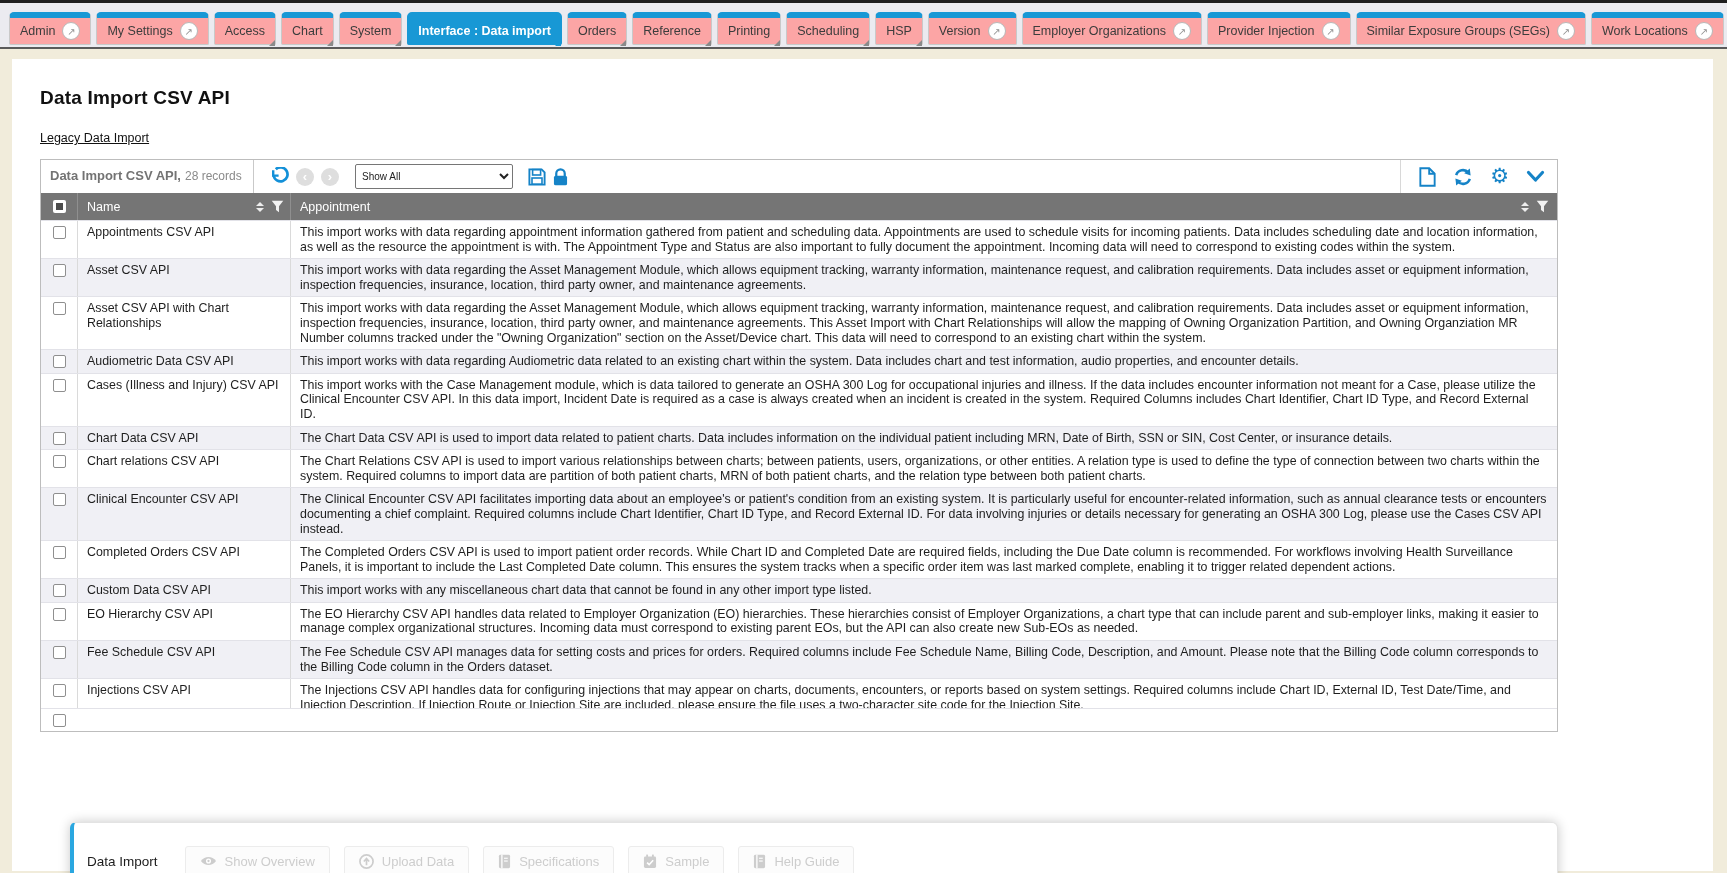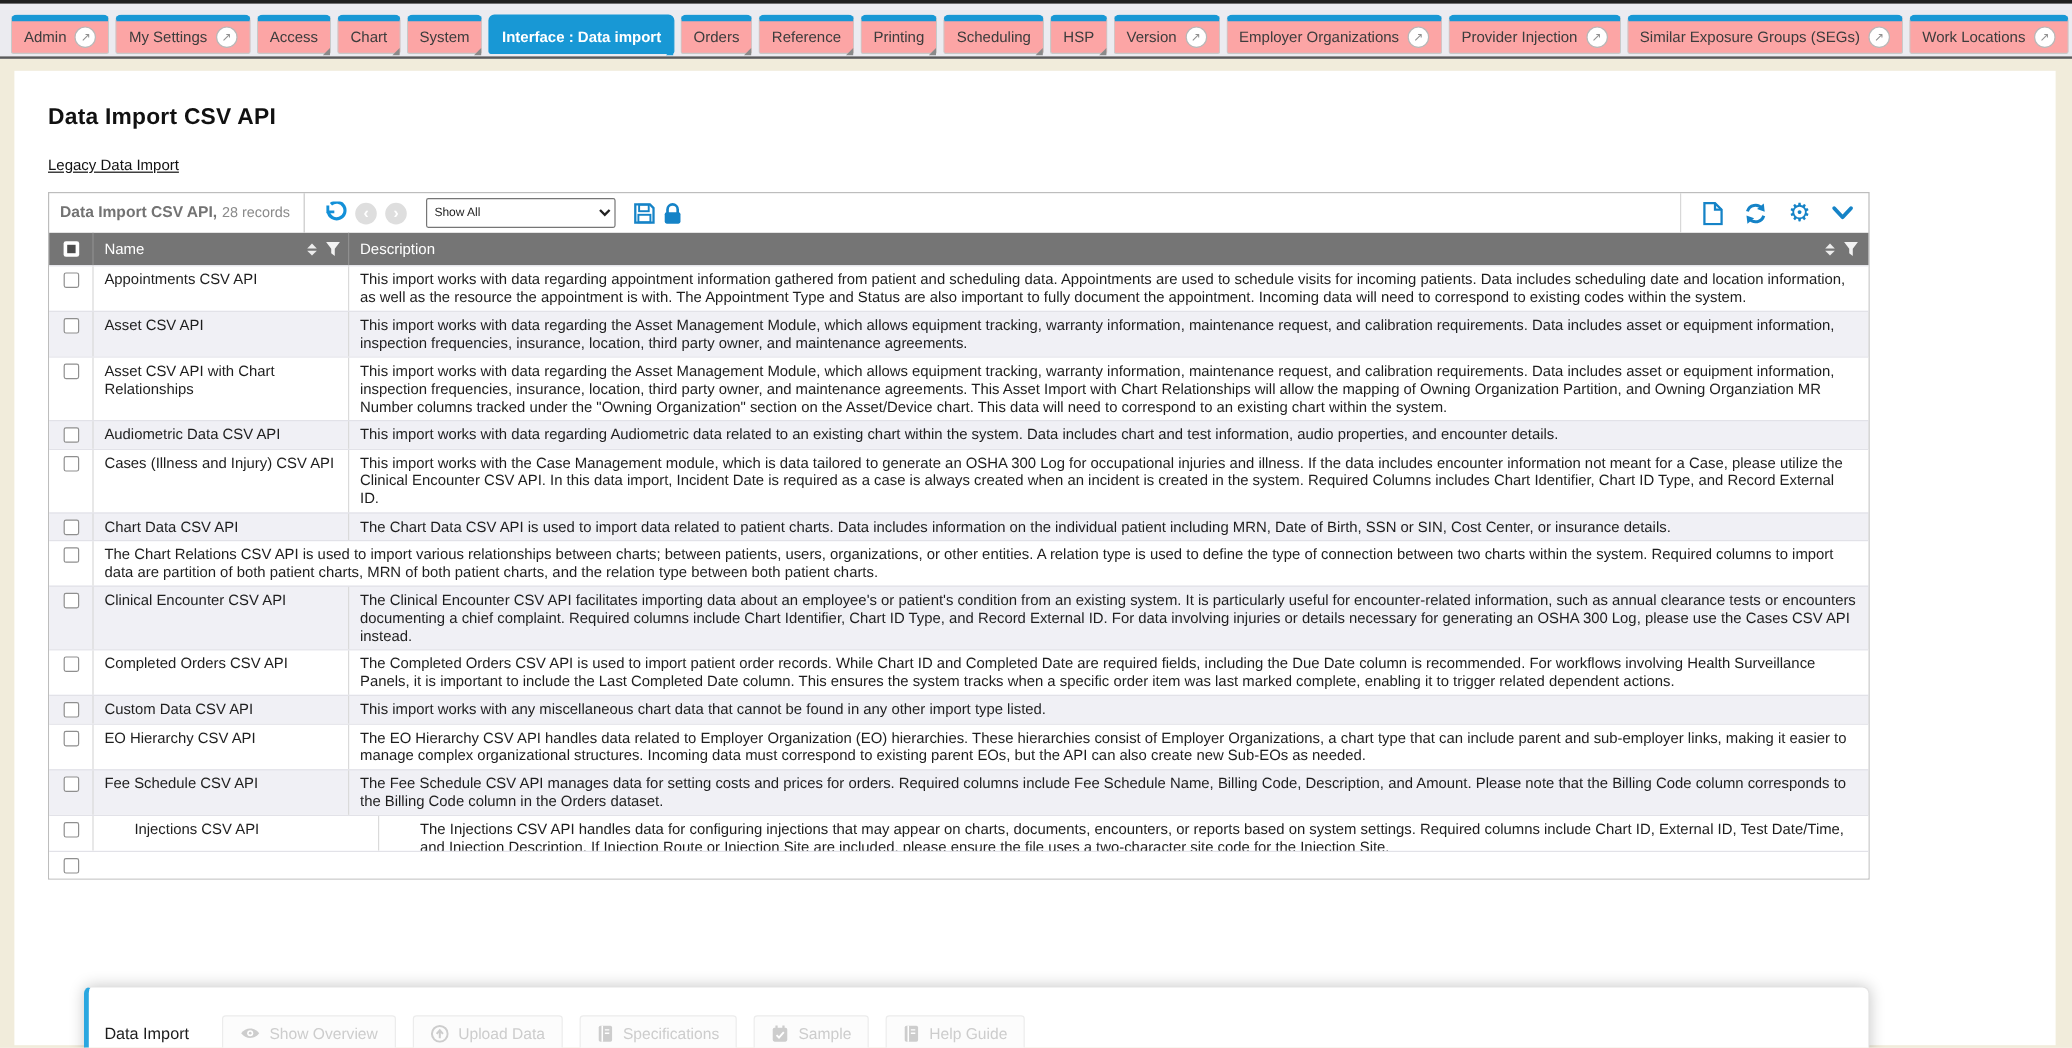--- a/index.html
+++ b/index.html
@@ -60,21 +60,21 @@
   .sort .up { border-bottom:4.5px solid #ededed; }
   .sort .dn { border-top:4.5px solid #ededed; }
 
   .trow { display:flex; border-top:1px solid #e2e2e8; background:#fff; font-size:12.4px; color:#1e1e1e;
           line-height:14.6px; cursor:pointer; }
   .trow.alt { background:#f0f0f5; }
   .ccheck { width:37px; display:flex; justify-content:center; padding-top:5px; border-right:1px solid #dadada; flex:0 0 auto; }
   .cb { width:13px; height:13px; border:1px solid #8f8f8f; border-radius:2px; background:#fff; cursor:pointer; }
   .cname { width:213px; padding:4px 8px 4px 9px; border-right:1px solid #dadada; flex:0 0 auto; }
   .cdesc { flex:1; padding:4px 10px 4px 9px; }
-  .trow.clip { max-height:30px; overflow:hidden;gap:25px; }
+  .trow.clip { max-height:30px; overflow:hidden; }
   .trow.emptyrow { height:23px; }
 
   
   .bpanel { position:absolute; left:58px; top:763px; width:1488px; height:130px; background:#fff;
             border:1px solid #e3e3e3; border-left:4px solid #2aa7e0; border-radius:6px 6px 0 0;
             box-shadow:0 0 12px rgba(0,0,0,0.22); display:flex; align-items:center; padding:2px 0 54px 13px; }
   .bpanel-label { font-size:13.5px; color:#1c1c1c; margin-right:27px; }
   .bbtns { display:flex; gap:14px; }
   .gbtn { height:30px; padding:0 14px; background:#fcfcfc; border:1px solid #ececec; border-radius:3px;
           color:#cdcdcd; font-size:13px; display:inline-flex; align-items:center; gap:8px; cursor:default; }
@@ -220,21 +220,21 @@
           <span>Name</span>
           <span class="sort">
               <i class="up"></i>
               <i class="dn"></i>
             </span>
           <svg width="13" height="13" viewBox="0 0 14 14">
               <path d="M0.8 0.8 h12.4 L8.6 6.8 v6.4 l-3.2 -2.4 V6.8 Z" fill="#f2f2f2"></path>
             </svg>
         </div>
         <div class="hdesc">
-          <span>Description</span>
+          <span>Appointment</span>
           <span class="sort">
               <i class="up"></i>
               <i class="dn"></i>
             </span>
           <svg width="13" height="13" viewBox="0 0 14 14">
               <path d="M0.8 0.8 h12.4 L8.6 6.8 v6.4 l-3.2 -2.4 V6.8 Z" fill="#f2f2f2"></path>
             </svg>
         </div>
       </div>
 
@@ -277,20 +277,21 @@
         <div class="ccheck">
             <span class="cb"></span>
           </div>
         <div class="cname">Chart Data CSV API</div>
         <div class="cdesc">The Chart Data CSV API is used to import data related to patient charts. Data includes information on the individual patient including MRN, Date of Birth, SSN or SIN, Cost Center, or insurance details.</div>
       </div>
       <div class="trow">
         <div class="ccheck">
             <span class="cb"></span>
           </div>
+        <div class="cname">Chart relations CSV API</div>
         <div class="cdesc">The Chart Relations CSV API is used to import various relationships between charts; between patients, users, organizations, or other entities. A relation type is used to define the type of connection between two charts within the system. Required columns to import data are partition of both patient charts, MRN of both patient charts, and the relation type between both patient charts.</div>
       </div>
       <div class="trow alt">
         <div class="ccheck">
             <span class="cb"></span>
           </div>
         <div class="cname">Clinical Encounter CSV API</div>
         <div class="cdesc">The Clinical Encounter CSV API facilitates importing data about an employee's or patient's condition from an existing system. It is particularly useful for encounter-related information, such as annual clearance tests or encounters documenting a chief complaint. Required columns include Chart Identifier, Chart ID Type, and Record External ID. For data involving injuries or details necessary for generating an OSHA 300 Log, please use the Cases CSV API instead.</div>
       </div>
       <div class="trow">

